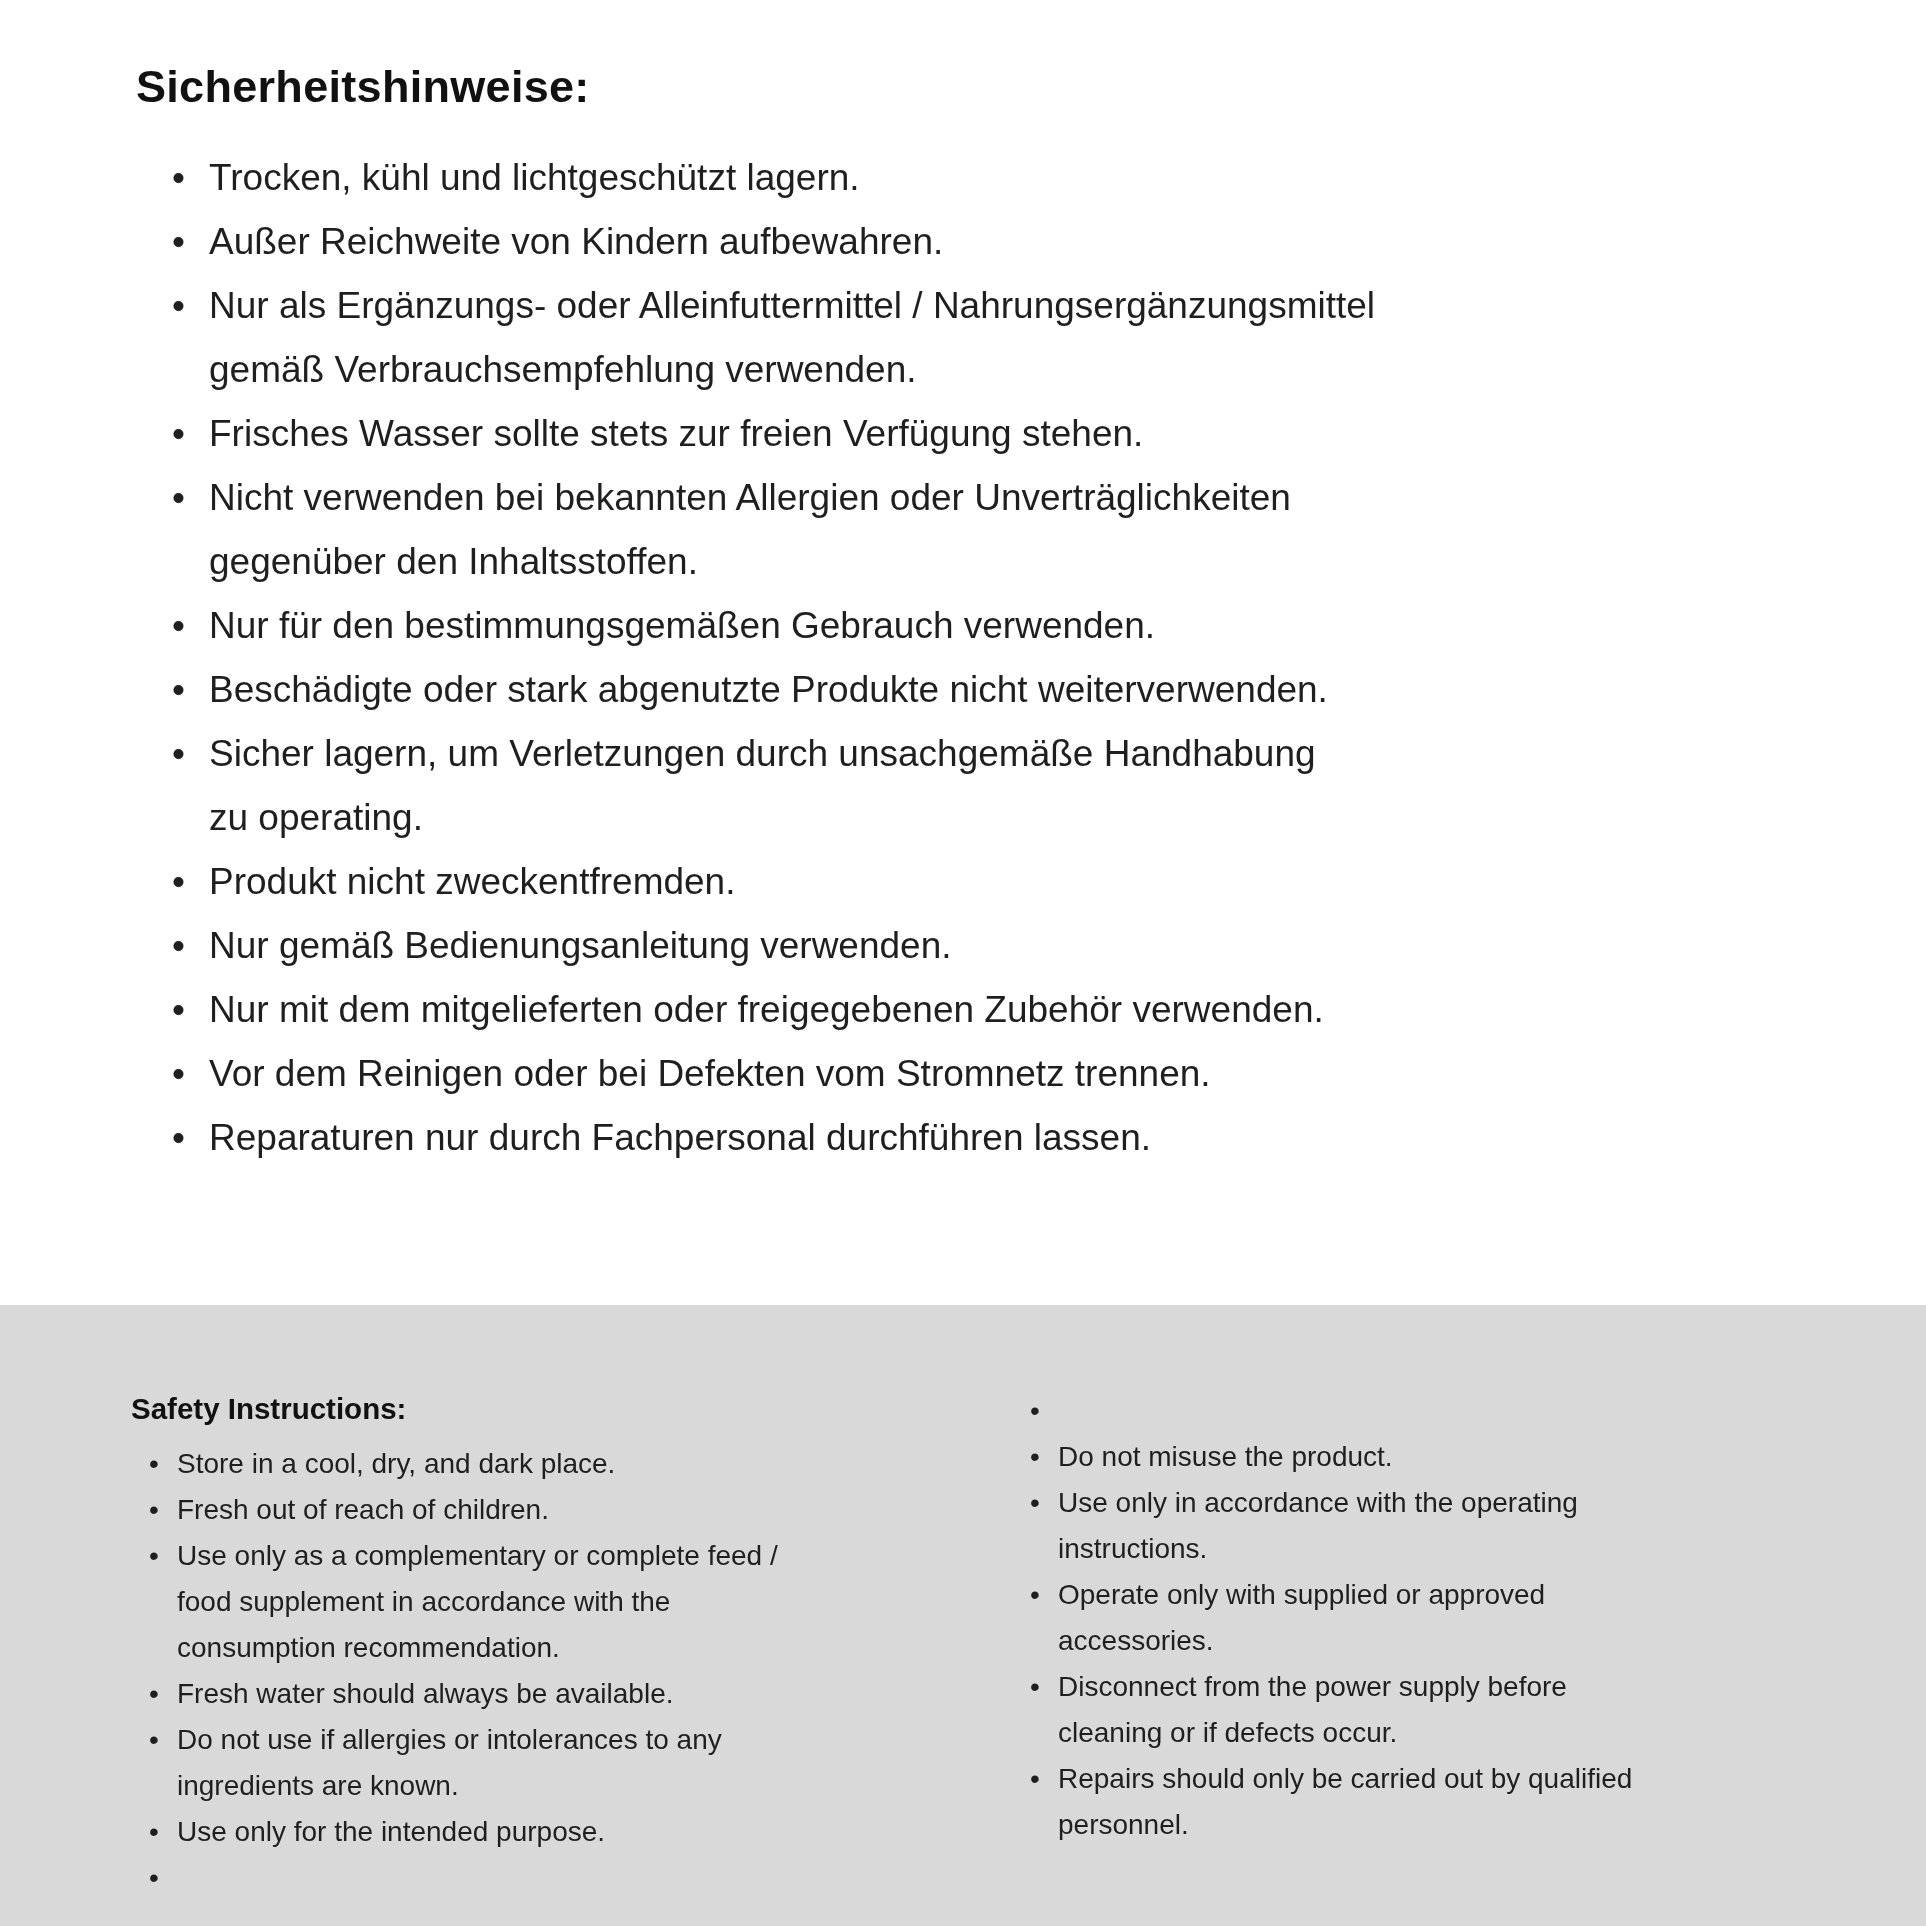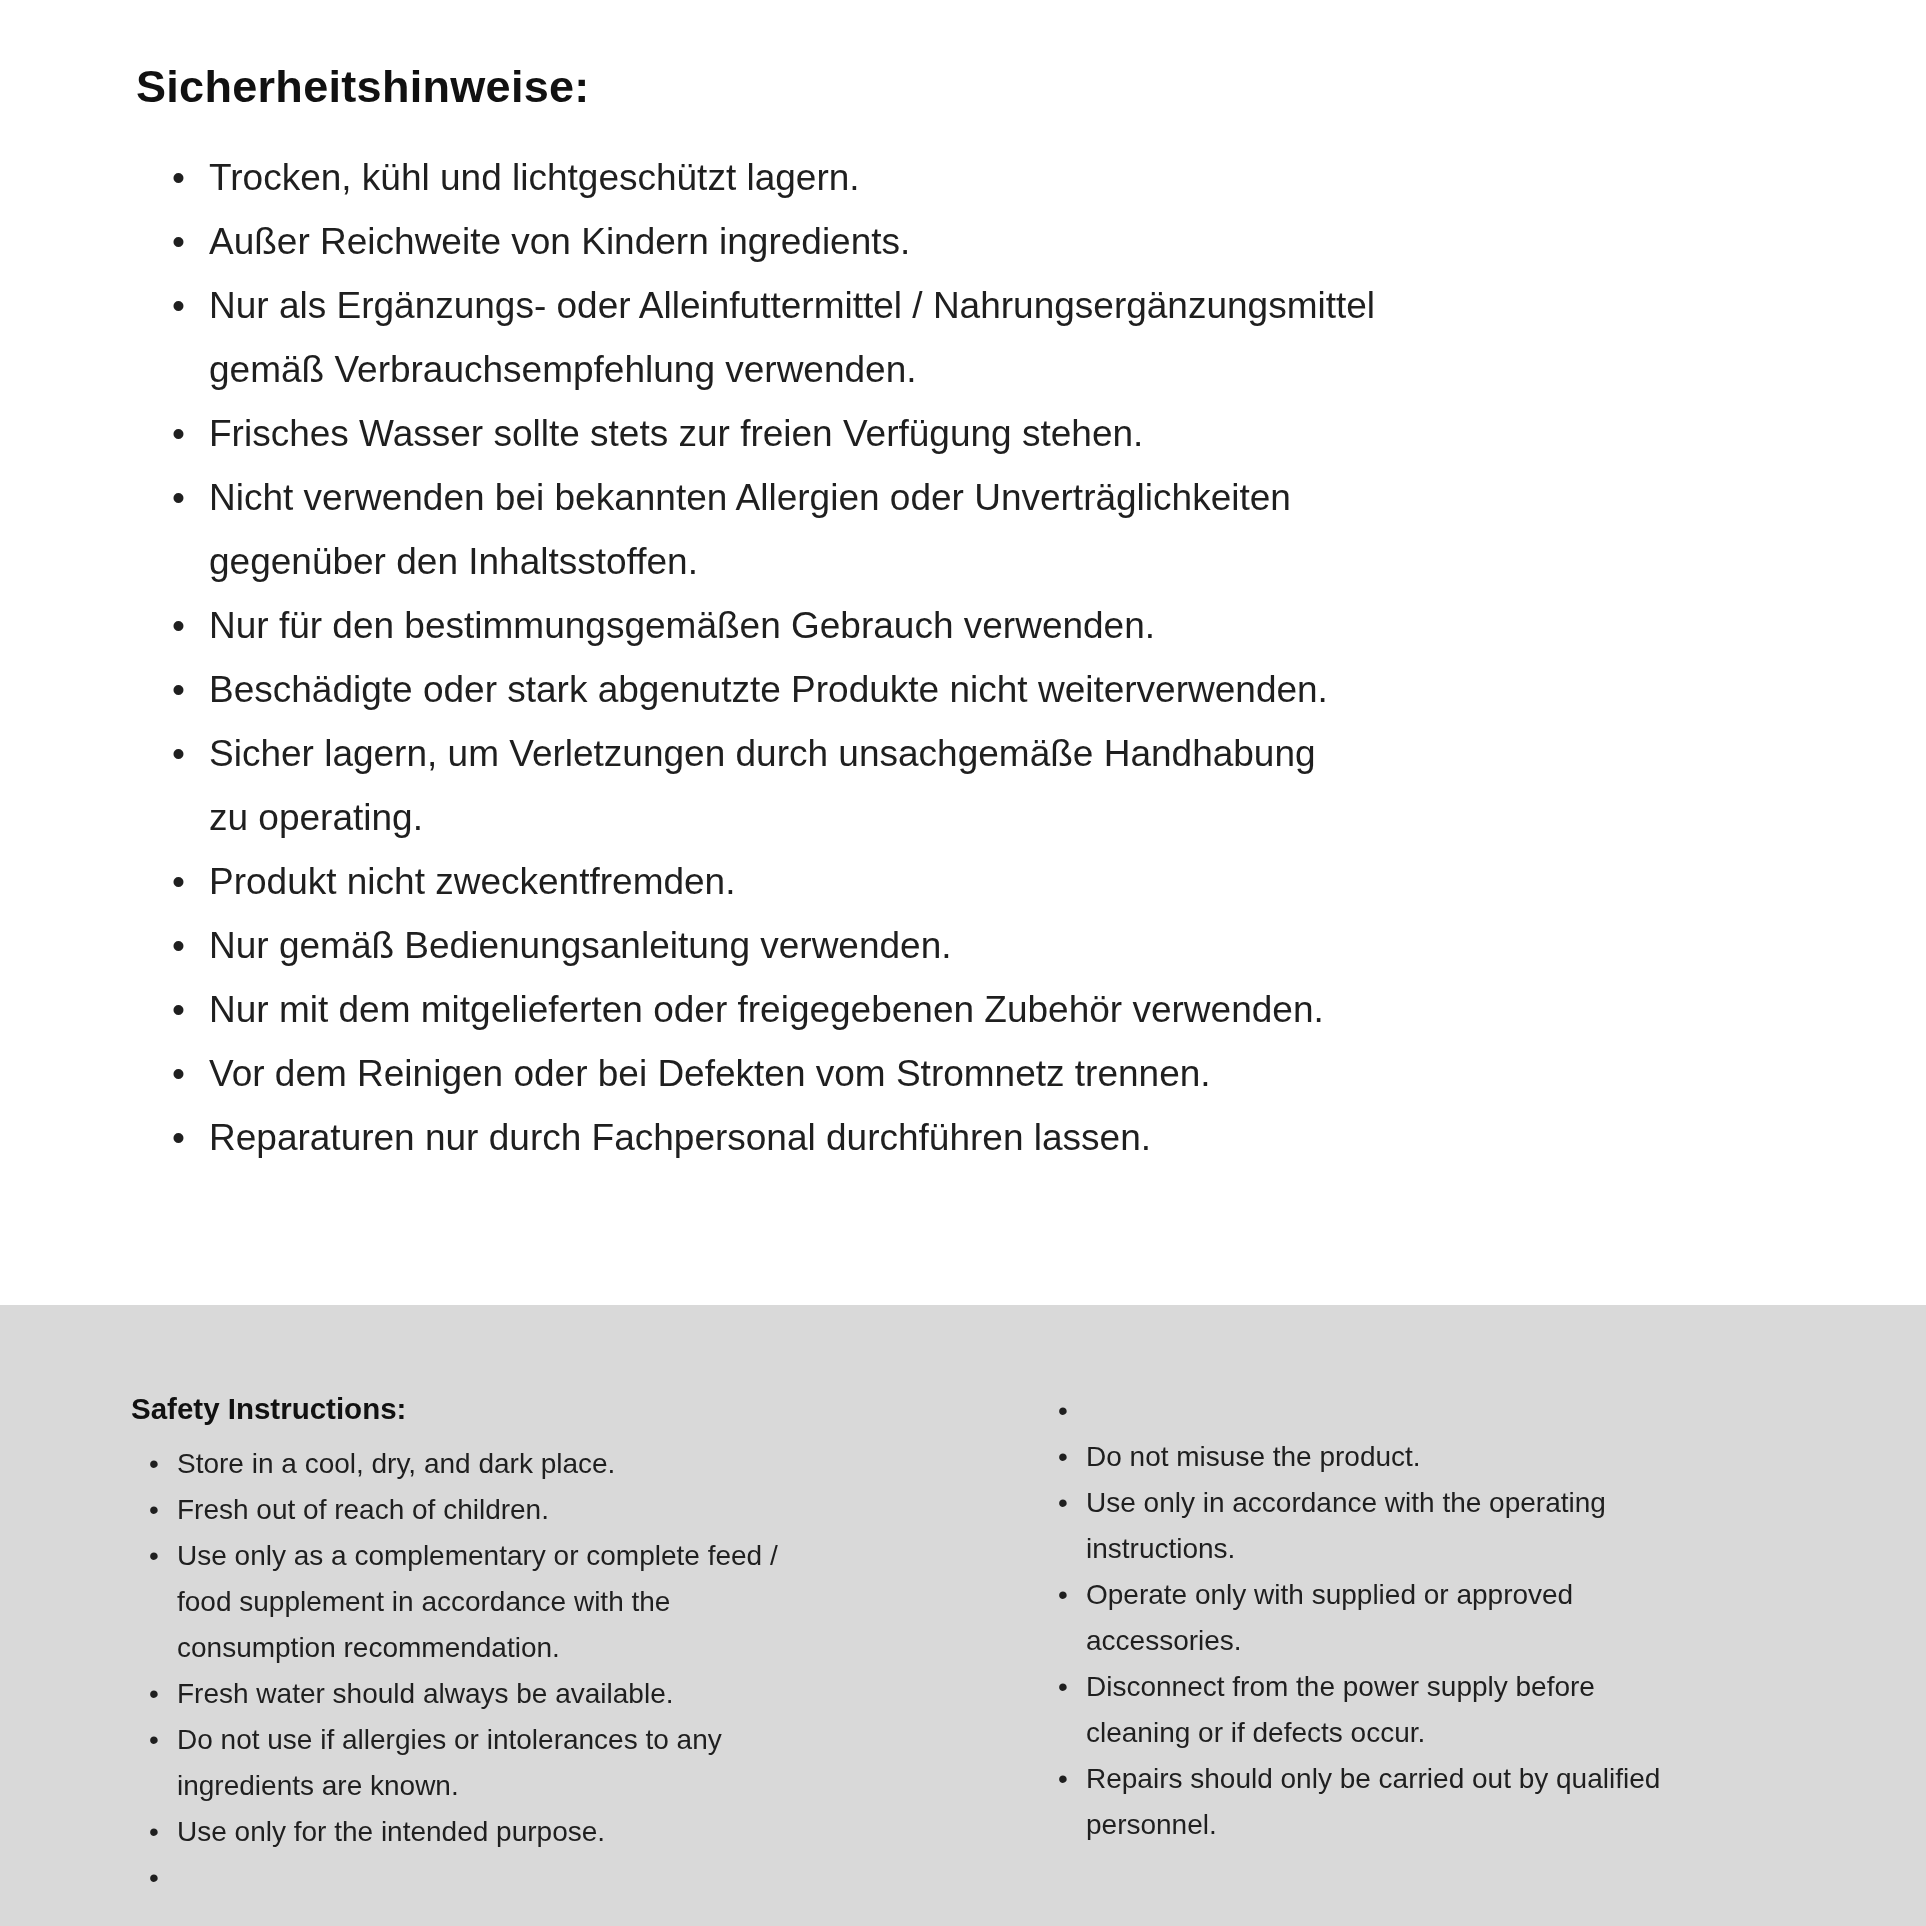--- a/index.html
+++ b/index.html
@@ -33,21 +33,20 @@
   }
   .german-section .bullet { flex: 0 0 37px; width: 37px; }
   .item-text { white-space: pre-line; }
 
   
   .english-section {
     flex: 1;
     background: var(--section-background, #d9d9d9);
     padding: 83px 90px 0 131px;
     display: flex;
-    gap: 28px;
   }
   .col-left { flex: 0 0 899px; width: 899px; }
   .col-right { flex: 1; }
   .english-section .section-title {
     font-size: 29.5px;
     font-weight: 700;
     color: #111111;
     line-height: 41px;
     margin-bottom: 11.6px;
   }
@@ -69,21 +68,21 @@
     <h1 class="section-title">Sicherheitshinweise:</h1>
     <ul>
 
         <li>
           <span class="bullet">•</span>
           <span class="item-text">Trocken, kühl und lichtgeschützt lagern.</span>
         </li>
 
         <li>
           <span class="bullet">•</span>
-          <span class="item-text">Außer Reichweite von Kindern ingredients.</span>
+          <span class="item-text">Außer Reichweite von Kindern aufbewahren.</span>
         </li>
 
         <li>
           <span class="bullet">•</span>
           <span class="item-text">Nur als Ergänzungs- oder Alleinfuttermittel / Nahrungsergänzungsmittel
 gemäß Verbrauchsempfehlung verwenden.</span>
         </li>
 
         <li>
           <span class="bullet">•</span>

